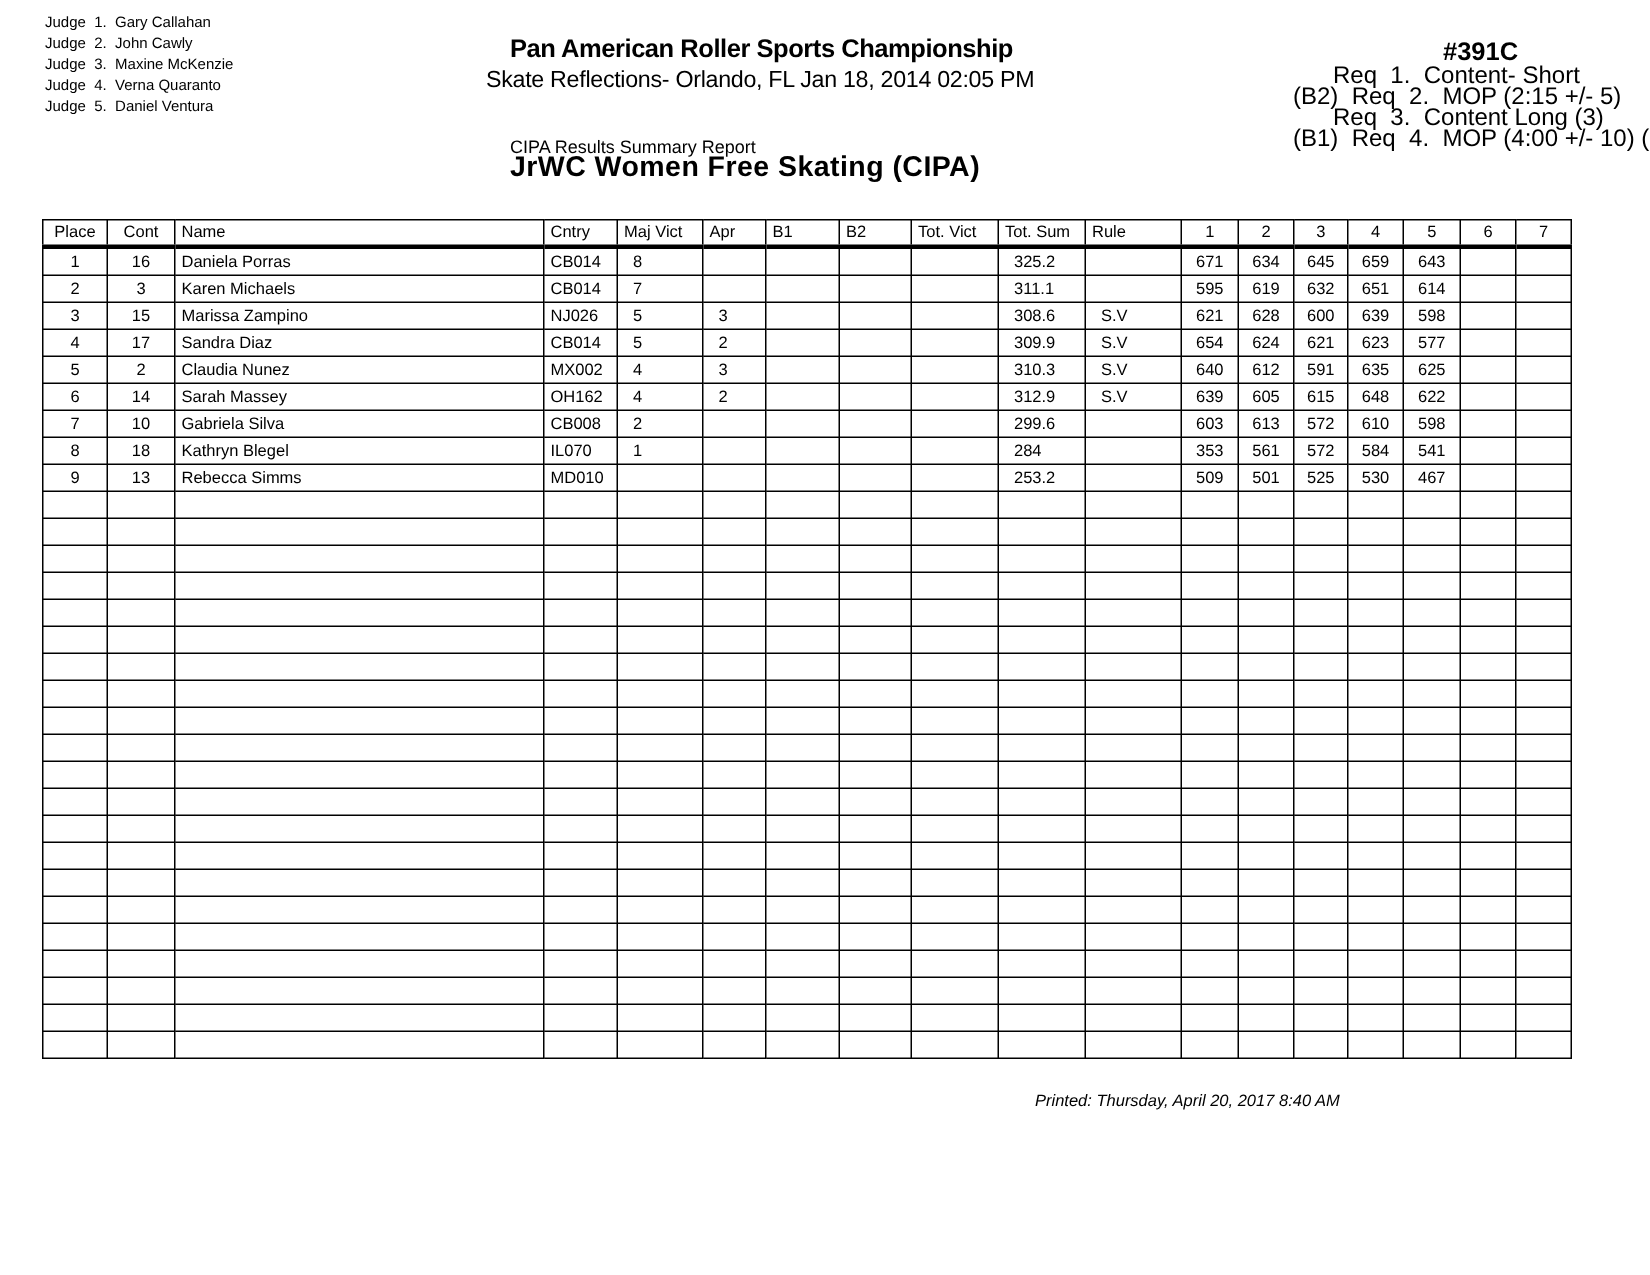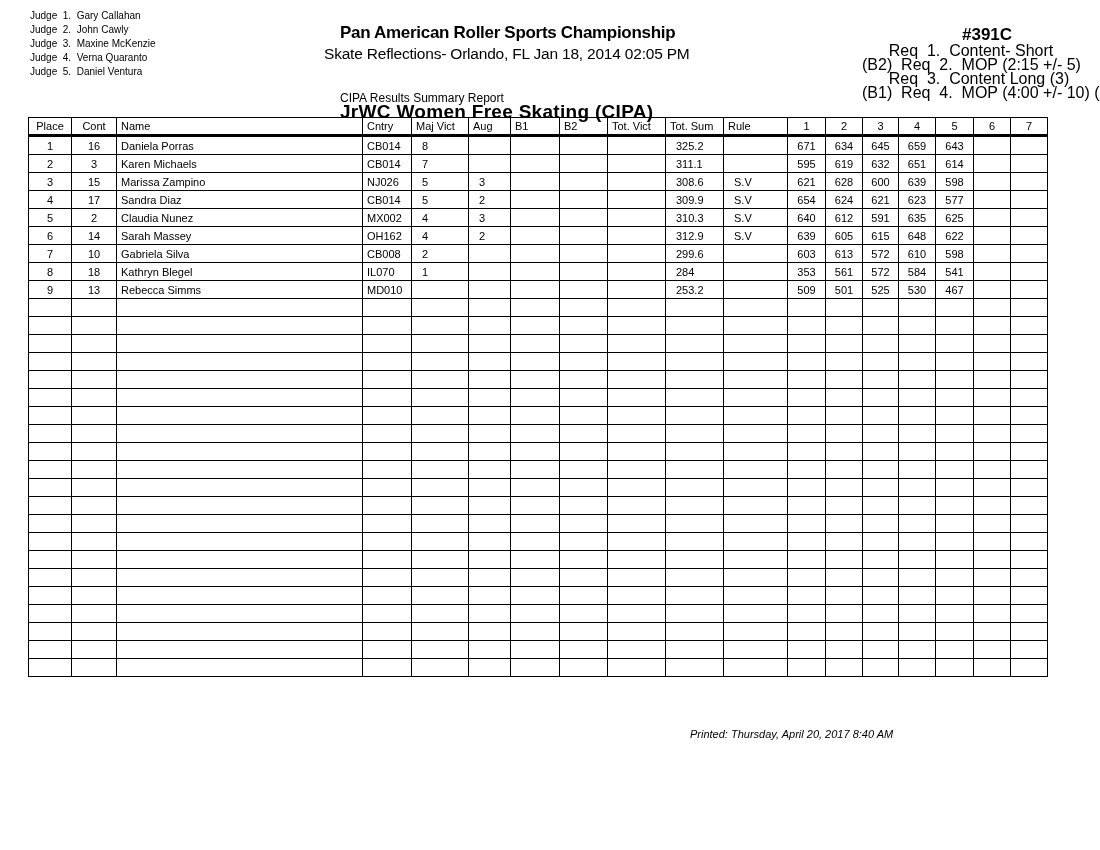--- a/index.html
+++ b/index.html
@@ -7,21 +7,21 @@
   .judges { position: absolute; left: 30px; top: 9px; font-size: 10px; line-height: 14px; }
   .judges div { white-space: pre; }
   .center { position: absolute; left: 340px; width: 410px; text-align: left; }
   .t1 { top: 23px; font-size: 17px; font-weight: bold; letter-spacing: -0.3px; }
   .t2 { top: 45px; font-size: 15.5px; left: 324px; width: 420px; letter-spacing: -0.2px; }
   .t3 { top: 65px; font-size: 19px; font-weight: bold; letter-spacing: 0.3px; margin-top: 36px; }
   .t4 { top: 91px; font-size: 12px; }
   .event-num { position: absolute; left: 962px; top: 25px; font-size: 17px; font-weight: bold; }
   .reqs { position: absolute; left: 862px; top: 44px; font-size: 16px; line-height: 14px; }
   .reqs div { white-space: pre; }
-  table { position: absolute; left: 28px; top: 117px; border-collapse: collapse; table-layout: fixed; width: 1020px; border-radius: 12px; }
+  table { position: absolute; left: 28px; top: 146px; border-collapse: collapse; table-layout: fixed; width: 1020px; border-radius: 12px; }
   td, th { border: 1.5px solid #000; height: 17px; padding: 0 0 0 4px; font-size: 11px; font-weight: normal; text-align: left; white-space: nowrap; overflow: hidden; }
   thead th { border-bottom: 3px solid #000; height: 16px; }
   .c { text-align: center; padding: 0; }
   .num { padding-left: 10px; }
   .printed { position: absolute; left: 690px; top: 728px; font-size: 11px; font-style: italic; }
 </style>
 </head>
 <body>
 
 <div class="judges">
@@ -67,21 +67,21 @@
       <col style="width:37px">
       <col style="width:37px">
   </colgroup>
   <thead>
     <tr id="hdr">
         <th class="c">Place</th>
         <th class="c">Cont</th>
         <th>Name</th>
         <th>Cntry</th>
         <th>Maj Vict</th>
-        <th>Aug</th>
+        <th>Apr</th>
         <th>B1</th>
         <th>B2</th>
         <th>Tot. Vict</th>
         <th>Tot. Sum</th>
         <th>Rule</th>
         <th class="c">1</th>
         <th class="c">2</th>
         <th class="c">3</th>
         <th class="c">4</th>
         <th class="c">5</th>

